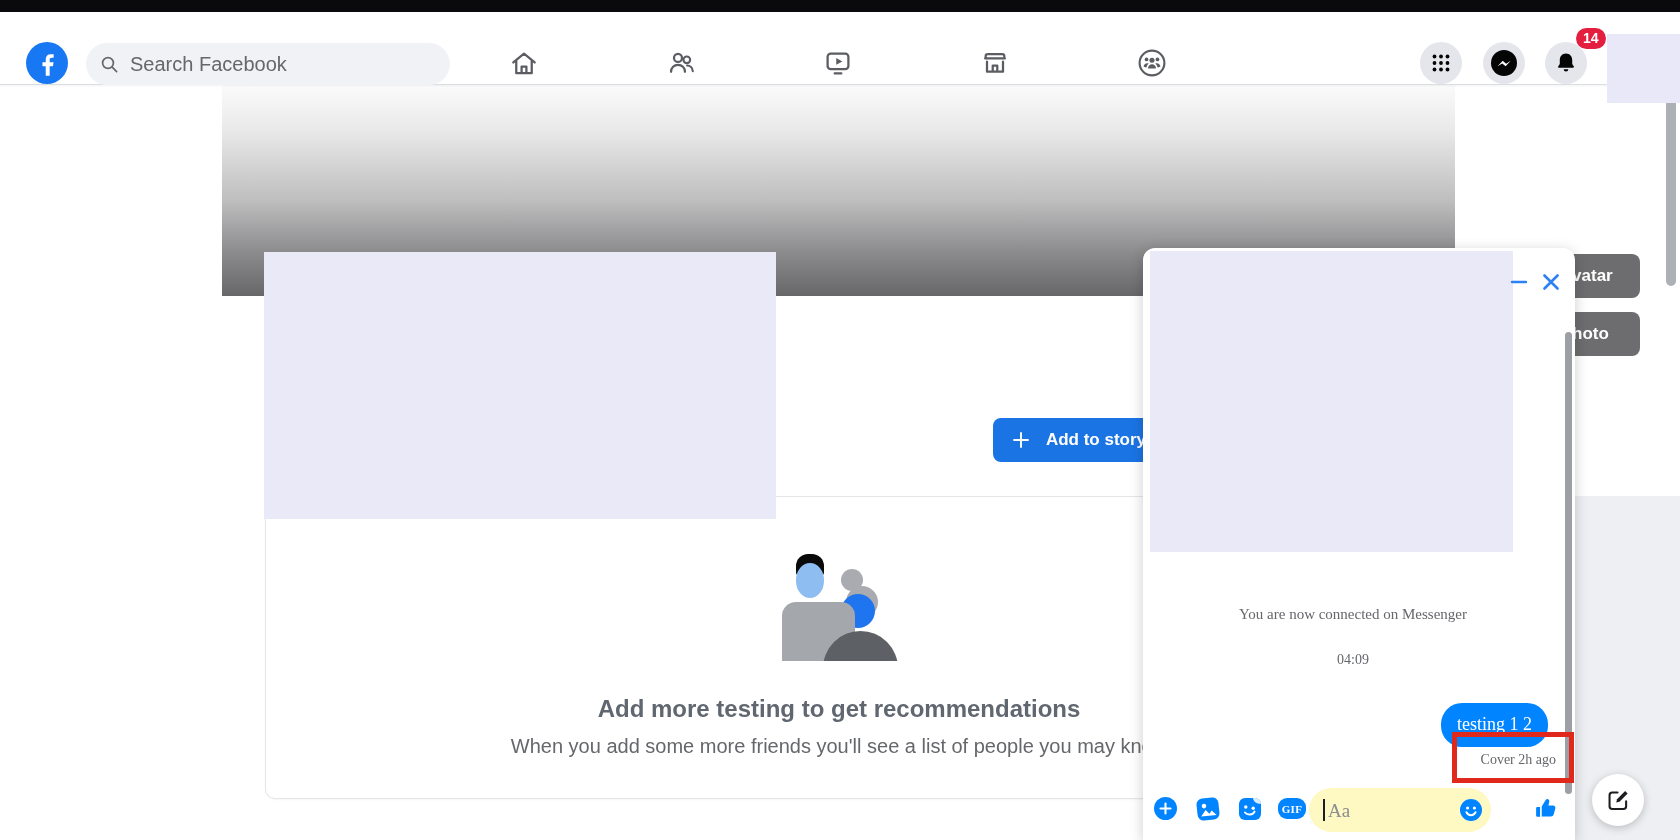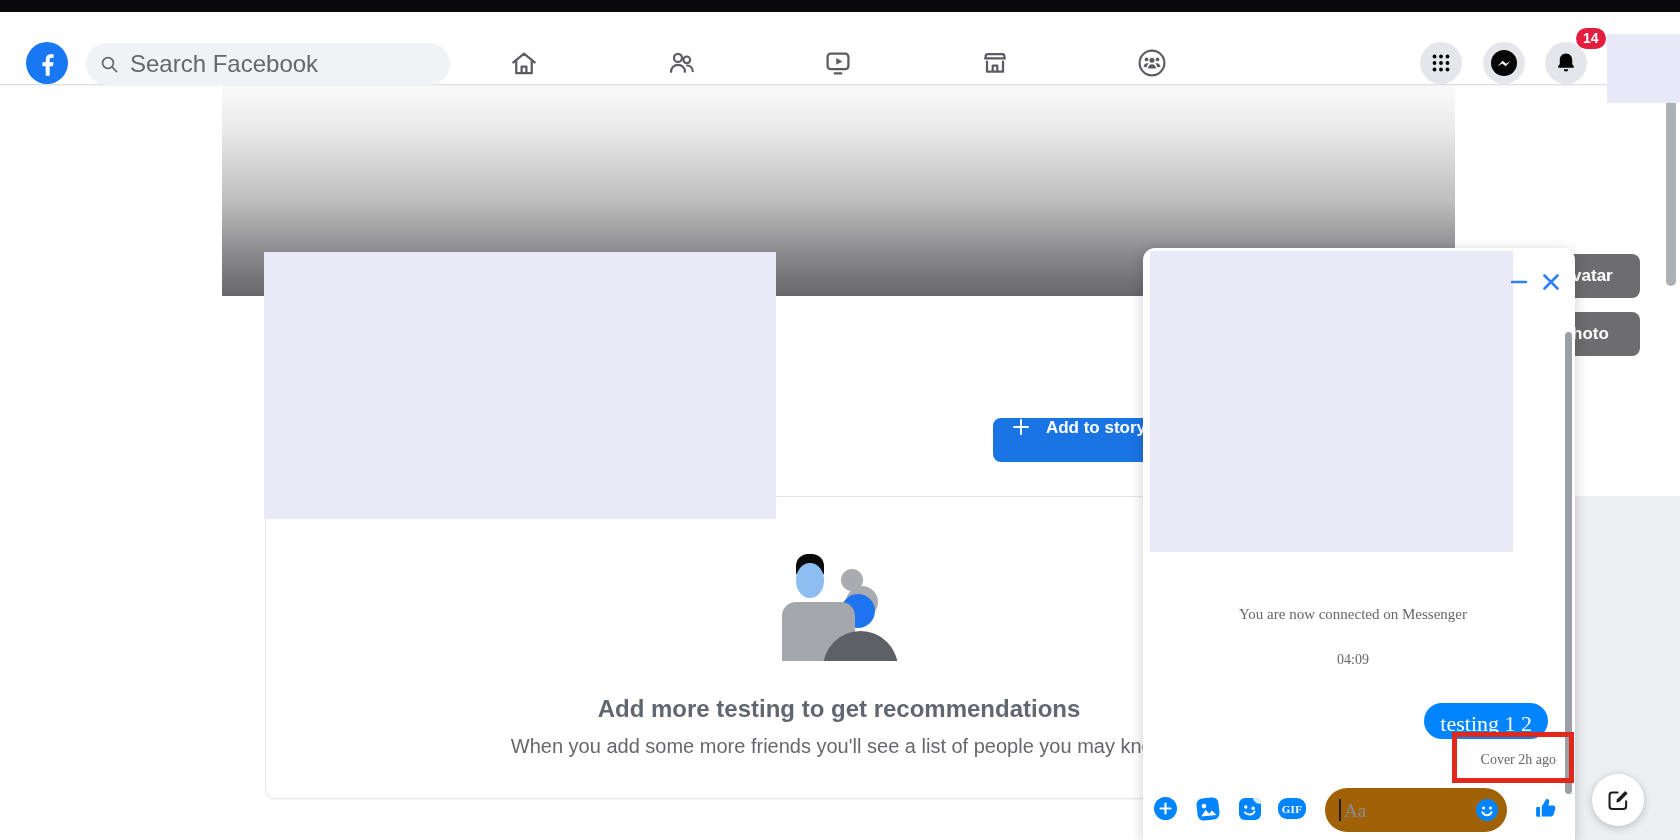--- a/index.html
+++ b/index.html
@@ -11,21 +11,21 @@
   .top-black{left:0;top:0;width:1680px;height:12px;background:#0a0a0c;}
   .browser-corner{left:137px;top:0;width:1352px;height:16px;background:#0a0a0c;border-radius:0 0 10px 10px;}
 
   
   .navbar{left:0;top:12px;width:1680px;height:72px;background:#fff;border-bottom:1px solid #dadde1;
     box-shadow:0 1px 2px rgba(0,0,0,.05);z-index:30;}
   .fb-logo{left:26px;top:30px;width:42px;height:42px;}
   .search-pill{left:86px;top:31px;width:364px;height:42px;border-radius:21px;background:#f0f2f5;
     display:flex;align-items:center;padding:0 0 0 14px;box-sizing:border-box;}
   .search-pill svg{flex:0 0 auto;margin-right:9px;}
-  .search-pill input{border:none;outline:none;background:transparent;font-size:24px;color:#1c1e21;
+  .search-pill input{border:none;outline:none;background:transparent;font-size:20px;color:#1c1e21;
     font-family:inherit;width:280px;}
   .search-pill input::placeholder{color:#65676b;opacity:1;}
   .nav-tab{width:36px;height:36px;top:33px;display:flex;align-items:center;justify-content:center;cursor:pointer;}
   .nav-circle{width:42px;height:42px;top:30px;border-radius:50%;background:#e4e6eb;
     display:flex;align-items:center;justify-content:center;cursor:pointer;}
   .badge{left:1576px;top:16px;min-width:14px;padding:2px 7px;border-radius:12px;background:#e41e3f;
     color:#fff;font-size:14px;font-weight:bold;text-align:center;z-index:32;line-height:17px;}
   .avatar-redaction{left:1607px;top:22px;width:73px;height:69px;background:#e9e8f8;z-index:31;}
 
   
@@ -35,21 +35,21 @@
   .cover{left:222px;top:84px;width:1233px;height:212px;
     background:linear-gradient(180deg,#fbfbfb 0%,#e9e9e9 22%,#bebebf 55%,#8a8a8c 80%,#67676a 100%);}
   .cover-btn{left:1186px;width:232px;height:44px;border-radius:8px;background:rgba(52,52,55,.72);
     color:#fff;display:flex;align-items:center;justify-content:center;gap:9px;font-size:17px;font-weight:600;cursor:pointer;}
   .cover-btn.avatar{top:170px;}
   .cover-btn.coverphoto{top:228px;}
 
   .profile-redaction{left:264px;top:252px;width:512px;height:267px;background:#eae9f8;z-index:5;}
 
   .add-story-btn{left:993px;top:418px;width:172px;height:44px;border-radius:8px;background:#1b74e4;color:#fff;
-    display:flex;justify-content:center;gap:16px;font-size:17px;font-weight:600;cursor:pointer;z-index:6;}
+    display:flex;align-items:center;justify-content:center;gap:16px;font-size:17px;font-weight:600;cursor:pointer;z-index:6;}
 
   
   .friends-card{left:265px;top:496px;width:1148px;height:303px;background:#fff;border:1px solid #e4e6ea;
     border-radius:10px;box-shadow:0 1px 2px rgba(0,0,0,.04);box-sizing:border-box;z-index:4;}
   .illus{left:499px;top:19px;width:150px;height:145px;overflow:hidden;}
   .illus div{position:absolute;}
   .pA-body{left:17px;top:86px;width:73px;height:60px;background:#a4a7ac;border-radius:14px 14px 0 0;}
   .pA-hair{left:31px;top:38px;width:28px;height:22px;background:#0a0a0a;border-radius:12px 12px 4px 4px;}
   .pA-face{left:31px;top:47px;width:28px;height:35px;background:#8ebdf2;border-radius:14px/17px;}
   .pB-head{left:76px;top:53px;width:22px;height:22px;background:#a9abb0;border-radius:50%;}
@@ -63,31 +63,31 @@
 
   
   .chat{left:1143px;top:248px;width:432px;height:592px;background:#fff;border-radius:12px 12px 0 0;
     box-shadow:0 3px 14px rgba(0,0,0,.2);z-index:20;font-family:Liberation Serif, serif;}
   .chat-redaction{left:7px;top:3px;width:363px;height:301px;background:#eae9f8;}
   .chat-win-btn{top:20px;width:28px;height:28px;display:flex;align-items:center;justify-content:center;cursor:pointer;}
   .chat-min{left:362px;}
   .chat-close{left:394px;}
   .connected{left:0;top:358px;width:420px;text-align:center;font-size:15px;color:#65676b;}
   .chat-time{left:0;top:404px;width:420px;text-align:center;font-size:14px;color:#65676b;}
-  .bubble{right:27px;top:455px;height:36px;line-height:42px;padding:0 16px;border-radius:21px;background:#0084ff;
-    color:#fff;font-size:22px;cursor:default;}
+  .bubble{right:27px;top:455px;height:44px;line-height:42px;padding:0 16px;border-radius:21px;background:#0084ff;
+    color:#fff;font-size:18px;cursor:default;}
   .sent{right:19px;top:504px;font-size:14px;color:#65676b;}
   .chat-scrollbar{right:3px;top:84px;width:7px;height:462px;background:#9ca0a5;border-radius:4px;}
   .tool{top:548px;cursor:pointer;}
   .tool.plus{left:11px;top:549px;}
   .tool.photos{left:52px;}
   .tool.sticker{left:94px;}
   .gif-chip{left:135px;top:550px;width:28px;height:21px;border-radius:9px;background:#0084ff;color:#fff;
     font-size:11px;font-weight:800;display:flex;align-items:center;justify-content:center;letter-spacing:.3px;cursor:pointer;}
-  .msg-pill{left:182px;top:540px;width:182px;height:44px;border-radius:22px;background:#a16207;}
+  .msg-pill{left:166px;top:540px;width:182px;height:44px;border-radius:22px;background:#fef9c3;}
   .caret{left:14px;top:11px;width:2px;height:22px;background:#1c1e21;}
   .msg-pill input{position:absolute;left:17px;top:0;width:120px;height:44px;border:none;outline:none;
     background:transparent;font-size:19px;color:#1c1e21;font-family:inherit;}
   .msg-pill input::placeholder{color:#8a8d91;opacity:1;}
   .emoji-btn{right:8px;top:10px;cursor:pointer;position:absolute;}
   .thumb-btn{left:390px;top:547px;cursor:pointer;}
 
   
   .red-box{left:1452px;top:732px;width:122px;height:51px;border:5px solid #e0291c;box-sizing:border-box;z-index:50;}
   .compose{left:1592px;top:774px;width:52px;height:52px;border-radius:50%;background:#fff;

